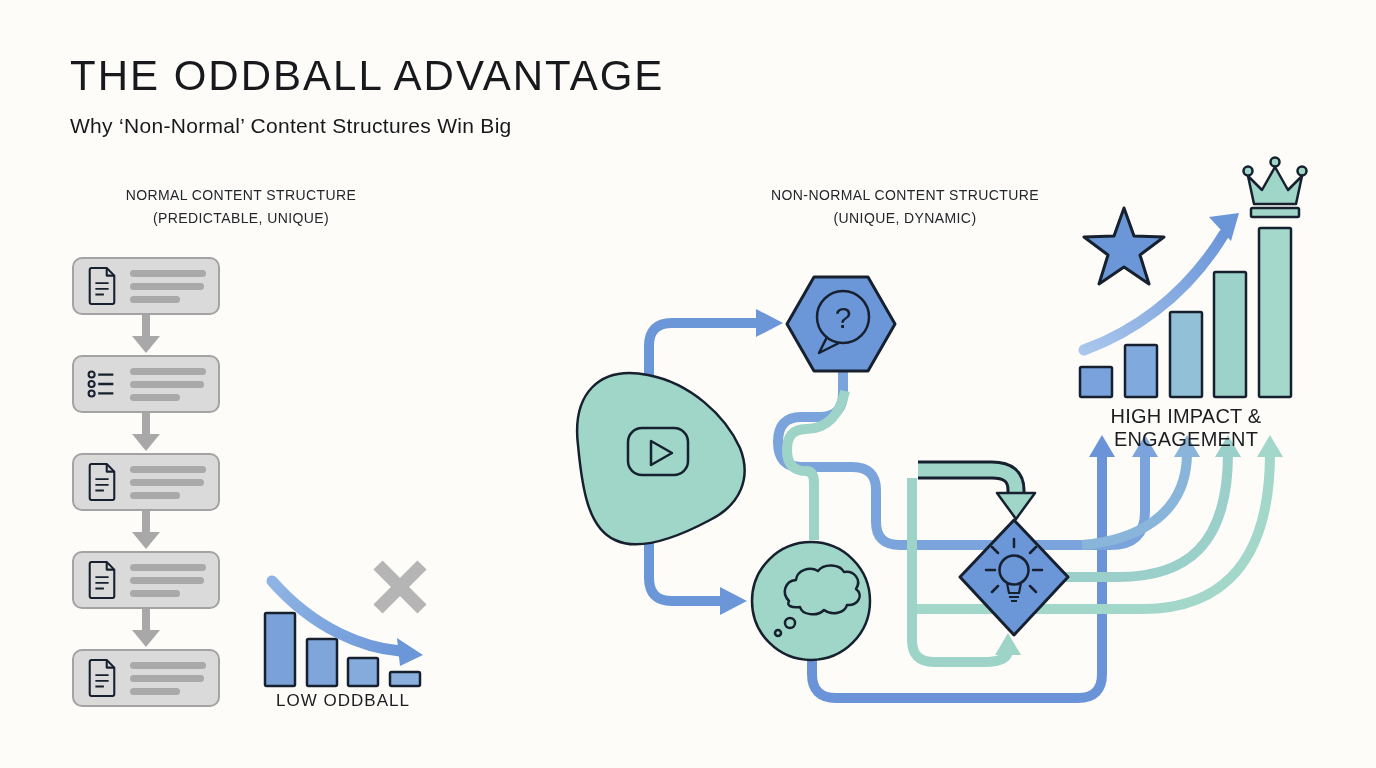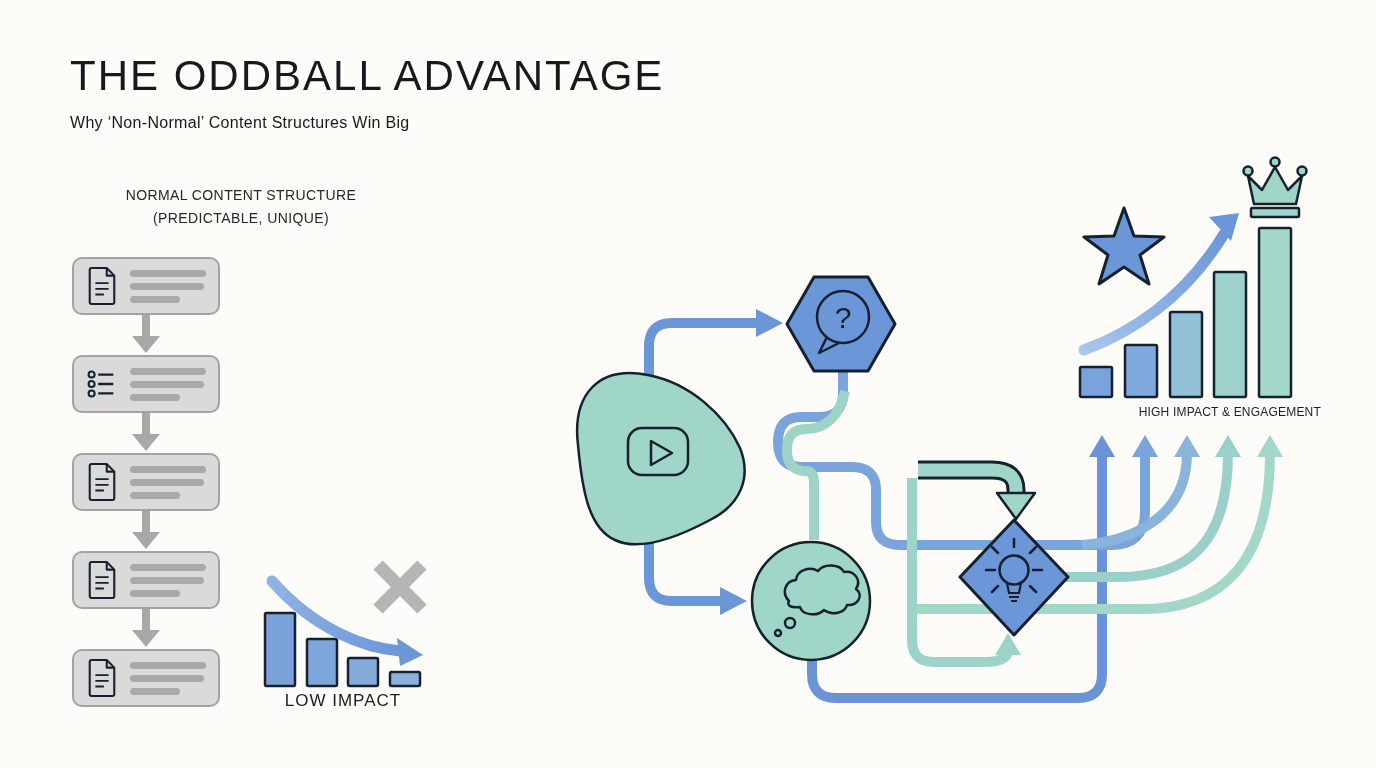--- a/index.html
+++ b/index.html
@@ -3,28 +3,28 @@
 <meta charset="utf-8">
 <style>
   html,body{margin:0;padding:0;}
   .page{
     position:relative;width:1376px;height:768px;overflow:hidden;
     background:var(--background,#fdfcf9);
     font-family:"Liberation Sans",sans-serif;color:var(--ink,#17191d);
   }
   .titles{position:absolute;left:70px;top:52px;}
   .titles h1{margin:0;font-size:42px;font-weight:500;letter-spacing:2px;color:var(--ink,#17191d);}
-  .titles h2{margin:14px 0 0 0;font-size:16px;font-weight:400;letter-spacing:.3px;color:var(--ink,#17191d);}
+  .titles h2{margin:14px 0 0 0;font-size:21px;font-weight:400;letter-spacing:.3px;color:var(--ink,#17191d);}
   .col-heading{position:absolute;text-align:center;font-size:14px;font-weight:500;
     letter-spacing:.4px;line-height:23px;color:#23262b;}
   #left-heading{left:56px;top:184px;width:370px;}
   #right-heading{left:700px;top:184px;width:410px;}
   .impact-label{position:absolute;text-align:center;font-weight:500;color:#1b1d20;}
   #low-impact-label{left:258px;top:691px;width:170px;font-size:17px;letter-spacing:1px;}
-  #high-impact-label{left:1051px;top:405px;width:270px;font-size:12px;letter-spacing:.2px;text-align:right;}
+  #high-impact-label{left:1051px;top:405px;width:270px;font-size:20px;letter-spacing:.2px;}
   
   .flow-col{position:absolute;left:72px;top:257px;width:148px;display:flex;flex-direction:column;}
   .flow-box{
     box-sizing:border-box;width:148px;height:58px;flex:none;
     background:var(--gray-box-fill,#dadada);border:2px solid var(--gray-box-border,#a3a3a3);
     border-radius:10px;display:flex;align-items:center;padding-left:11px;
   }
   .flow-box svg{flex:none;}
   .box-lines{display:flex;flex-direction:column;gap:6px;margin-left:11px;}
   .box-lines span{display:block;height:7px;border-radius:3.5px;background:var(--gray-line,#a9a9a9);}
@@ -46,20 +46,24 @@
   <div class="titles">
     <h1>THE ODDBALL ADVANTAGE</h1>
     <h2>Why ‘Non-Normal’ Content Structures Win Big</h2>
   </div>
 
   <div id="left-heading" class="col-heading">
     <div>NORMAL CONTENT STRUCTURE</div>
     <div>(PREDICTABLE, UNIQUE)</div>
   </div>
 
+  <div id="right-heading" class="col-heading">
+    <div>NON-NORMAL CONTENT STRUCTURE</div>
+    <div>(UNIQUE, DYNAMIC)</div>
+  </div>
 
   <div class="flow-col">
     <div class="flow-box">
       <svg width="34" height="44" viewBox="0 0 36 44">
         <path d="M 7 3 H 23 L 31 11 V 39 Q 31 41 29 41 H 7 Q 5 41 5 39 V 5 Q 5 3 7 3 Z" fill="none" style="stroke:var(--outline-dark,#16202e)" stroke-width="2.2" stroke-linejoin="round"></path>
         <path d="M 23 3 V 11 H 31" fill="none" style="stroke:var(--outline-dark,#16202e)" stroke-width="2.2" stroke-linejoin="round"></path>
         <path d="M 11 19 H 25 M 11 25 H 25 M 11 31 H 20" fill="none" style="stroke:var(--outline-dark,#16202e)" stroke-width="2"></path>
       </svg>
 
       <div class="box-lines">
@@ -238,15 +242,15 @@
         <rect x="1214" y="272" width="32" height="125" rx="1.5" style="fill: rgb(156, 210, 202); stroke: var(--outline-dark,#16202e); stroke-width: 2.5;"></rect>
         <rect x="1259" y="228" width="32" height="169" rx="1.5" style="fill: rgb(163, 216, 203); stroke: var(--outline-dark,#16202e); stroke-width: 2.5;"></rect>
       </g>
 
     <g>
       <path d="M 1084 350 C 1128 334 1184 300 1224 234" fill="none" stroke="url(#ga)" stroke-width="11" stroke-linecap="round"></path>
       <polygon points="1239,213 1209,217 1231,241" style="fill:var(--blue,#6b96d8)"></polygon>
     </g>
   </svg>
 
-  <div id="low-impact-label" class="impact-label">LOW IMPACT</div>
+  <div id="low-impact-label" class="impact-label">LOW ODDBALL</div>
   <div id="high-impact-label" class="impact-label">HIGH IMPACT &amp; ENGAGEMENT</div>
 </div>
 
 </body></html>

